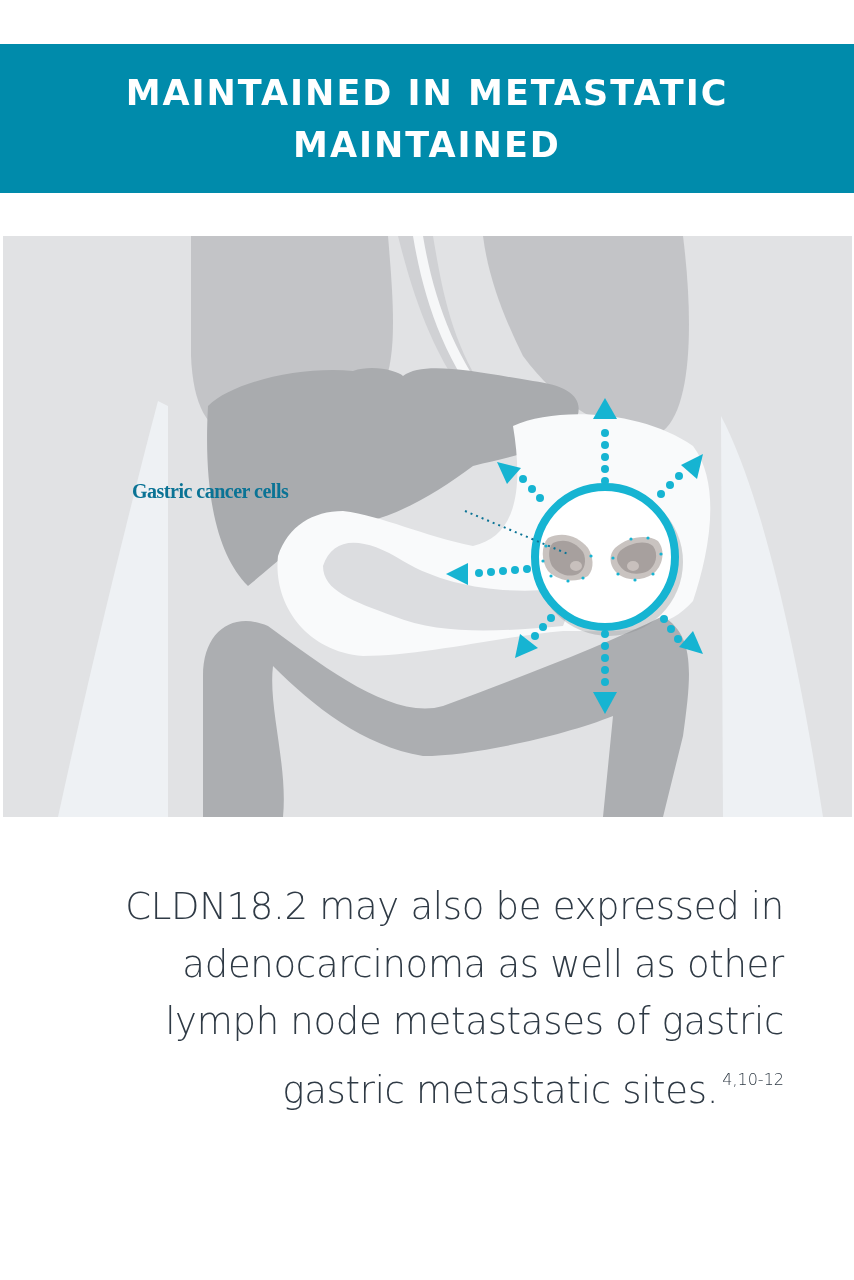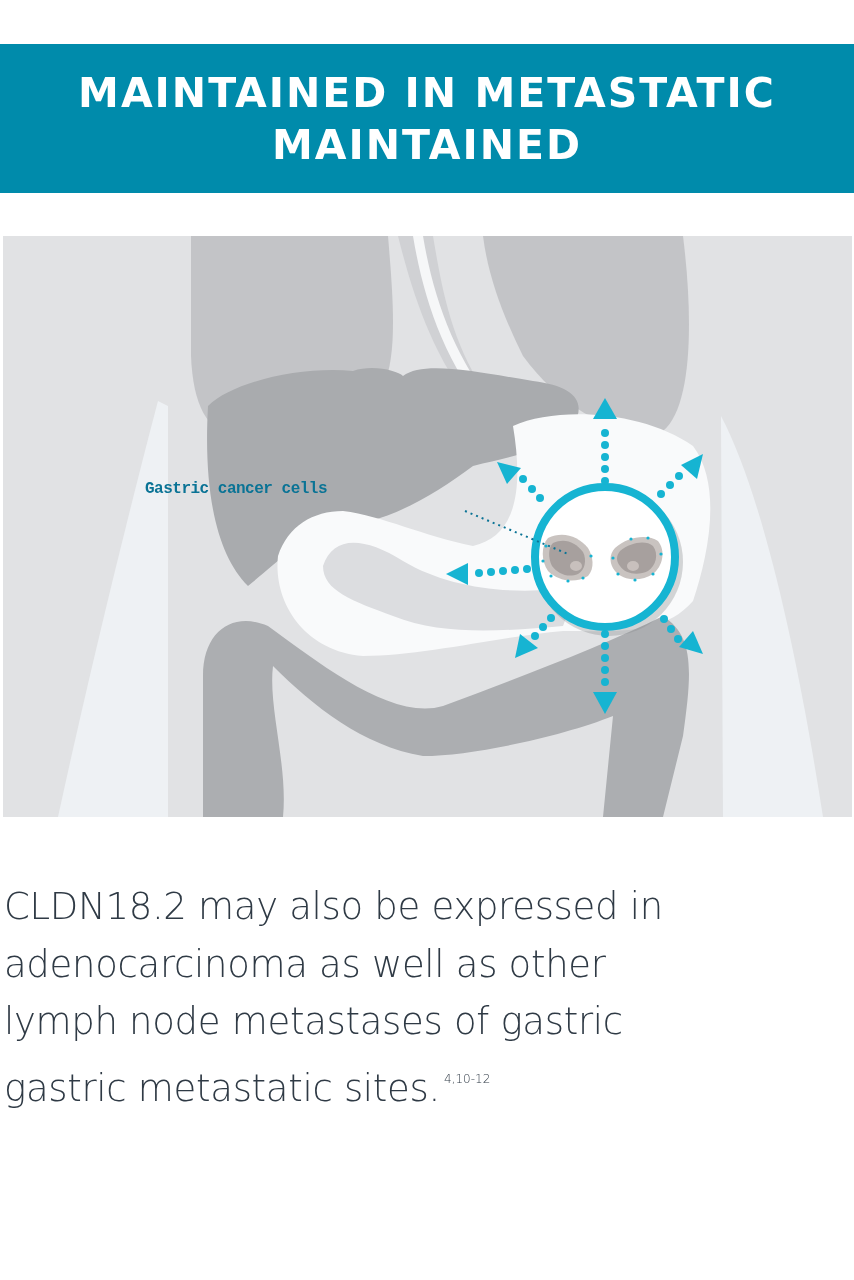--- a/index.html
+++ b/index.html
@@ -8,54 +8,54 @@
 
     .banner {
       position: absolute; left: 0; top: 44px; width: 854px; height: 149px;
       background: #008bab;
       display: flex; flex-direction: column; align-items: center; justify-content: center;
     }
     .banner-line {
       color: #ffffff;
       font-family: "DejaVu Sans", sans-serif;
       font-weight: bold;
-      font-size: 41px;
+      font-size: 35px;
       letter-spacing: 2px;
       line-height: 52px;
       text-align: center;
       white-space: nowrap;
     }
 
     .illustration {
       position: absolute; left: 3px; top: 236px; width: 849px; height: 581px;
       background: #e1e2e4; overflow: hidden;
     }
     .illustration svg { position: absolute; left: 0; top: 0; }
 
     .callout-label {
-      position: absolute; left: 145px; top: 480px;
+      position: absolute; left: 132px; top: 480px;
       color: #0a7395;
-      font-family: Liberation Mono, monospace;
+      font-family: Liberation Serif, serif;
       font-weight: bold;
-      font-size: 16px;
+      font-size: 20px;
       letter-spacing: -0.5px;
       white-space: nowrap;
     }
 
     .body-text {
       position: absolute; left: 4px; top: 878px; width: 780px;
       color: #2f3a45;
       font-family: "DejaVu Sans", sans-serif;
       font-weight: 300;
       font-size: 37px;
       line-height: 57.5px;
       letter-spacing: -0.3px;
     }
-    .body-line { display: block; white-space: nowrap; }
-    .sup { font-size: 12px; vertical-align: 18px; margin-left: 4px; letter-spacing: 0; }
+    .body-line { display: block; white-space: nowrap; text-align: right; }
+    .sup { font-size: 16px; vertical-align: 18px; margin-left: 4px; letter-spacing: 0; }
   </style>
 </head>
 <body>
 
 <div class="banner">
   <div class="banner-line">MAINTAINED IN METASTATIC</div>
   <div class="banner-line">MAINTAINED</div>
 </div>
 
 <div class="illustration">

